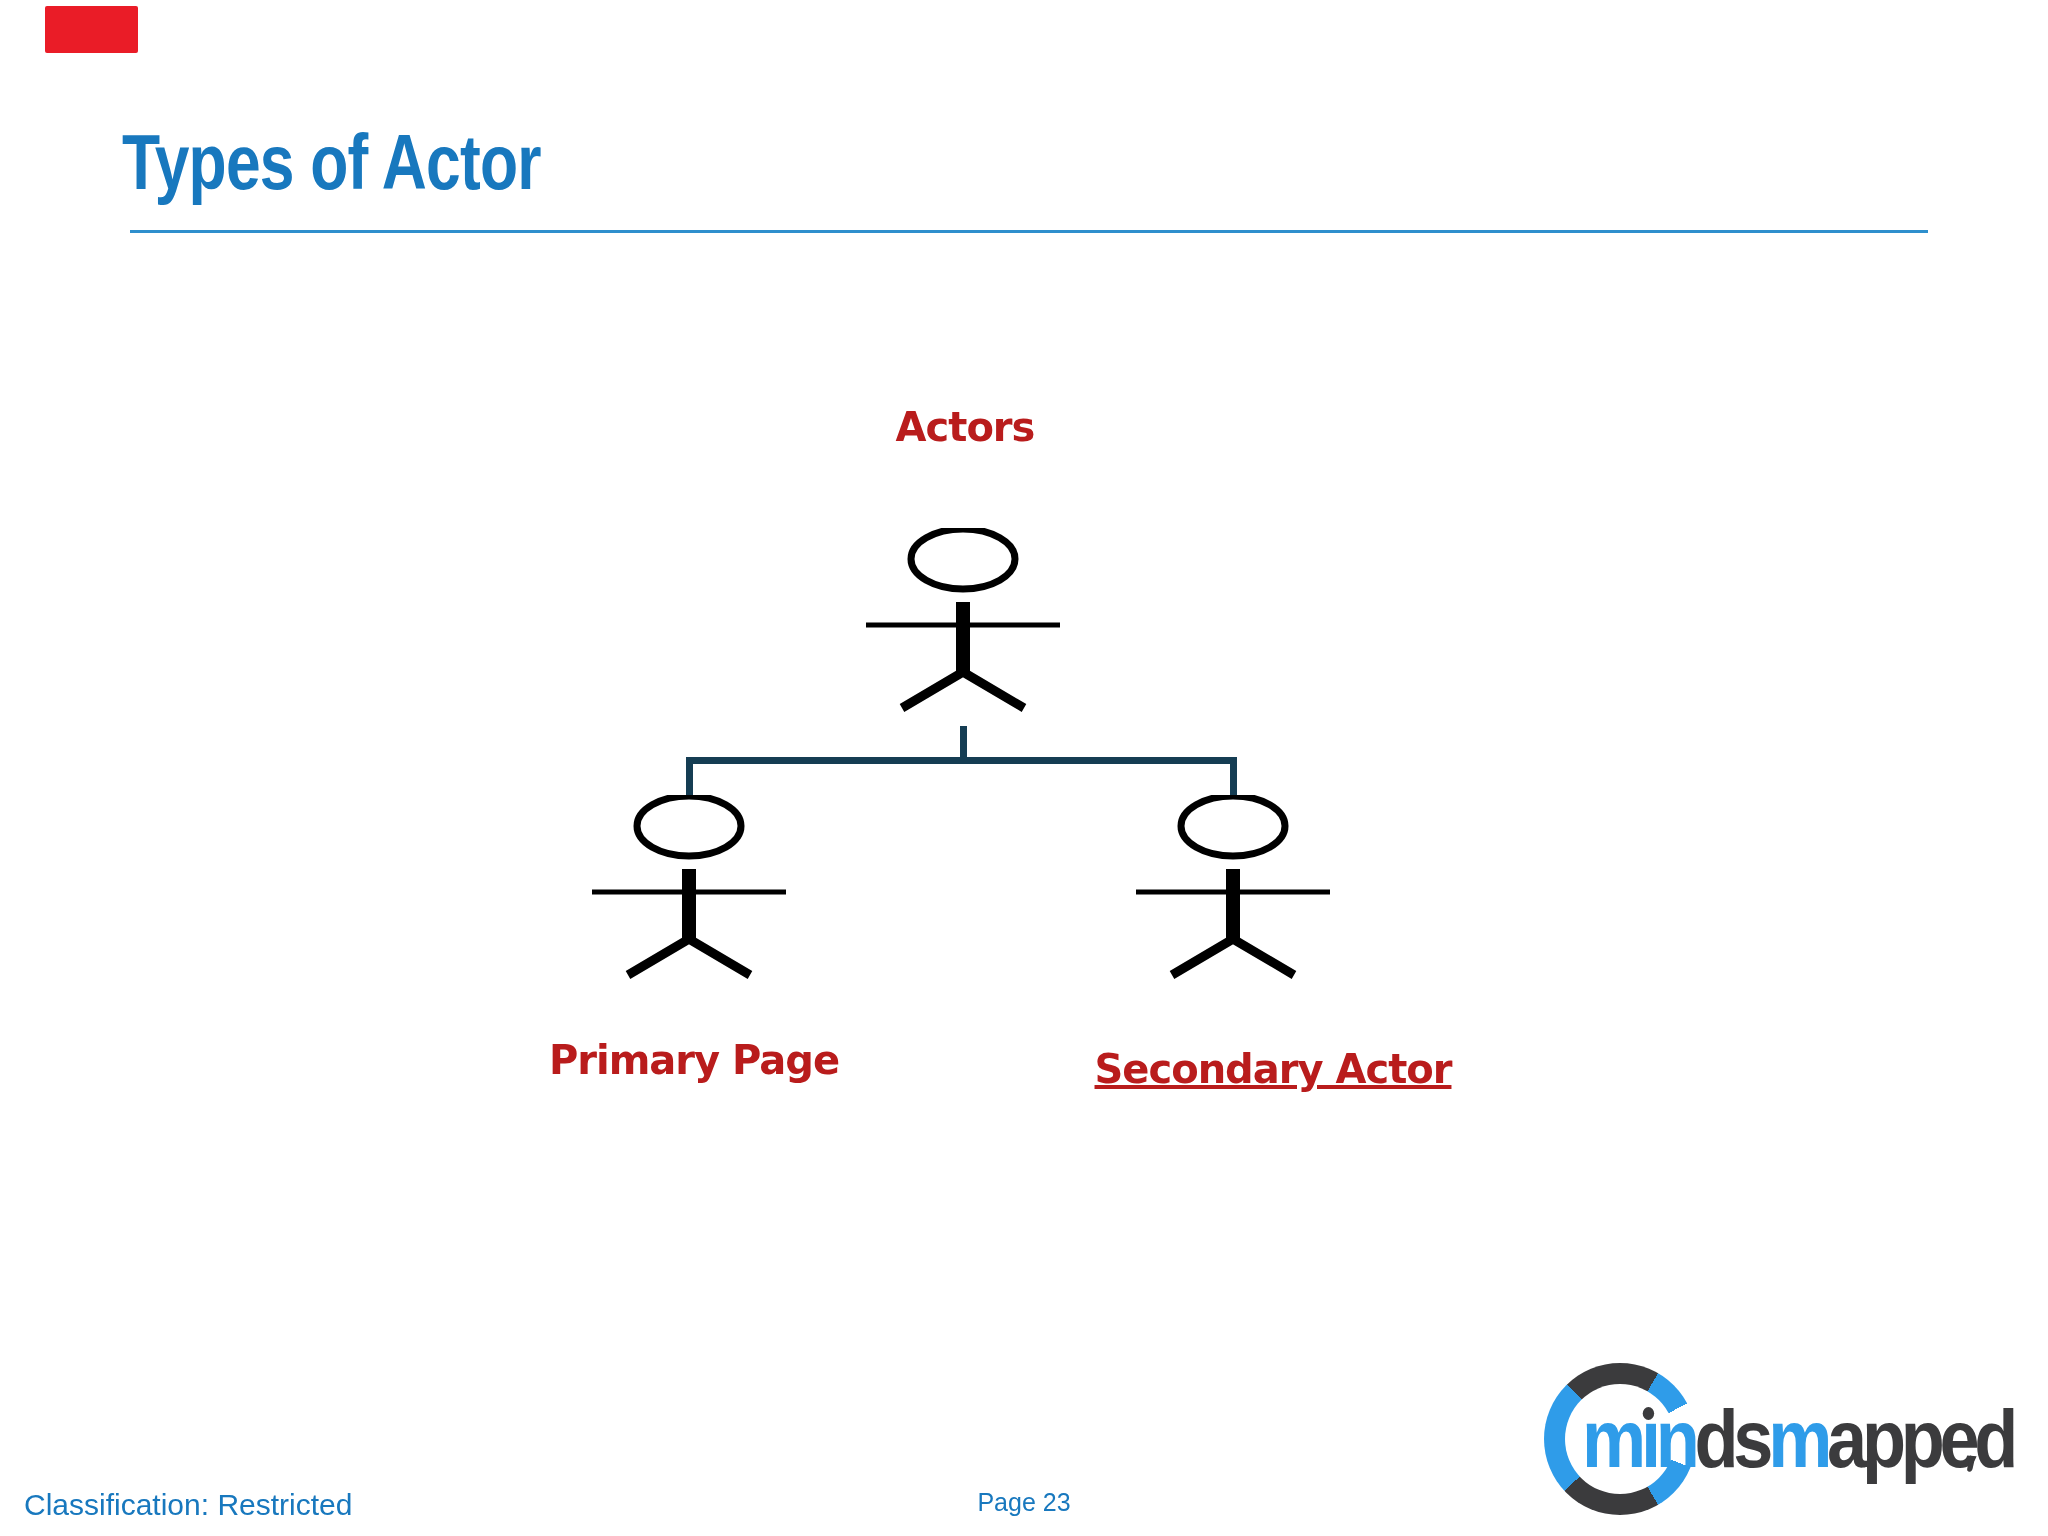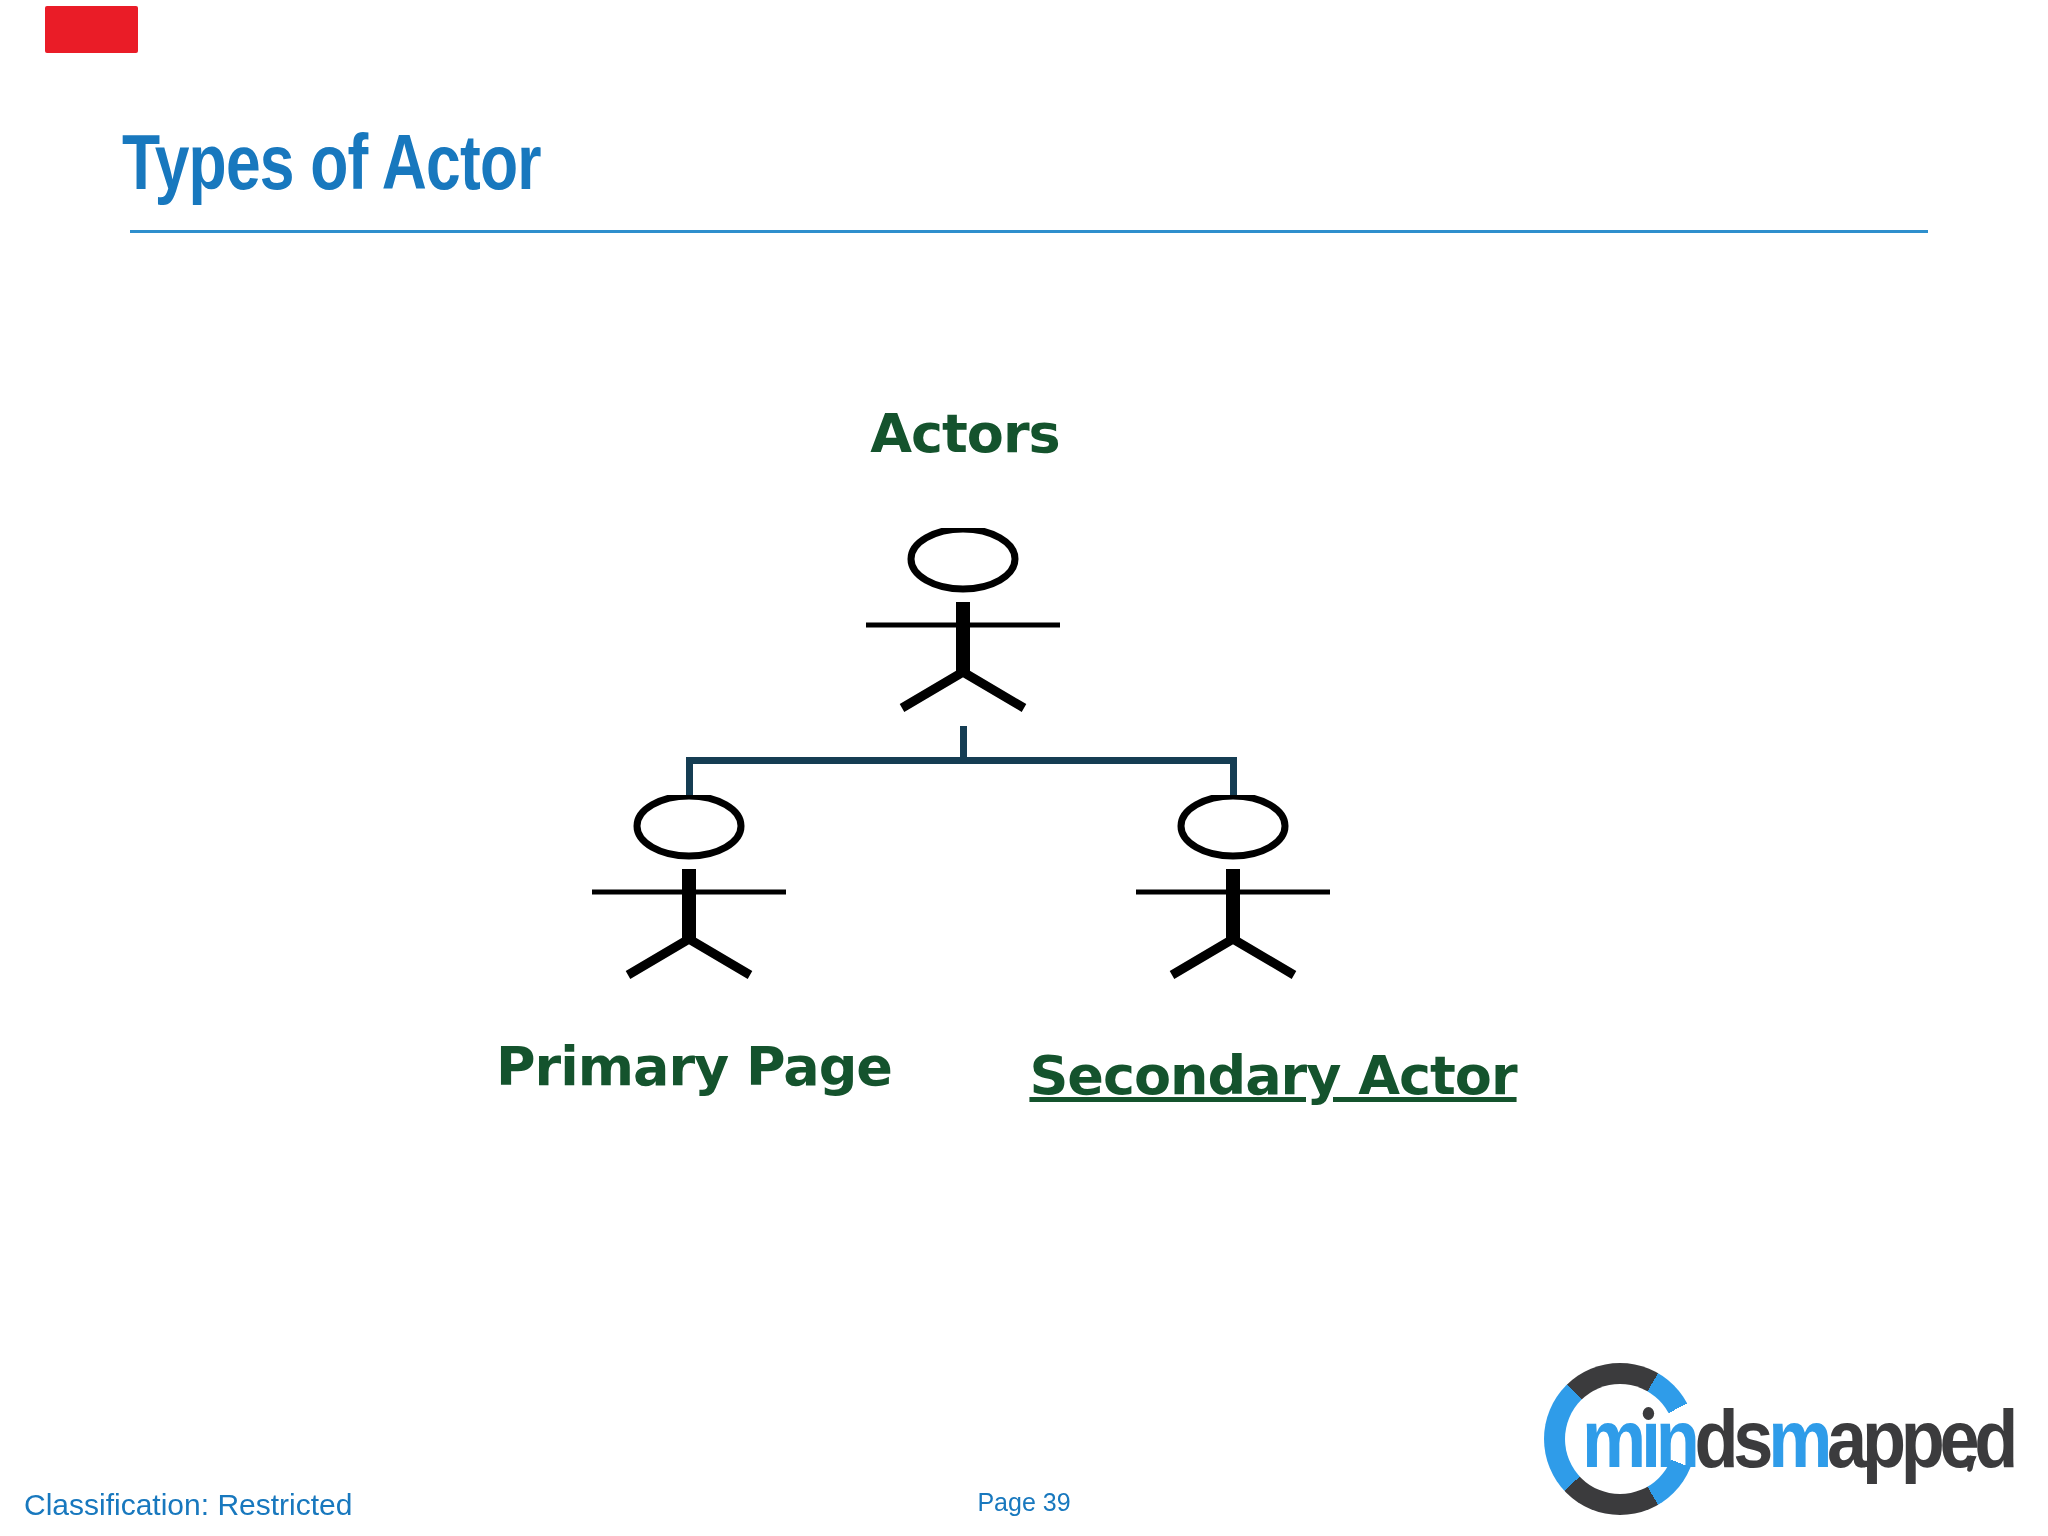--- a/index.html
+++ b/index.html
@@ -14,21 +14,21 @@
   
   .title{position:absolute;left:122px;top:122px;margin:0;
          font-size:78px;font-weight:bold;color:#1878be;line-height:1.05;
          letter-spacing:-1px;transform:scaleX(0.80);transform-origin:left top;
          white-space:nowrap;}
   .title-underline{position:absolute;left:130px;top:230px;width:1798px;height:3px;
                    background:#2e8fcd;}
 
   
   .node-label{position:absolute;font-family:"DejaVu Sans","Liberation Sans",sans-serif;
-              font-weight:bold;color:#14532d;font-size:54px;line-height:1;
+              font-weight:bold;color:#b91c1c;font-size:40px;line-height:1;
               letter-spacing:-1px;text-align:center;white-space:nowrap;}
   .lbl-root{left:765px;top:407px;width:400px;}
   .lbl-primary{left:394px;top:1040px;width:600px;}
   .lbl-secondary{left:973px;top:1049px;width:600px;text-decoration:underline;}
 
   
   .fig{position:absolute;width:220px;height:190px;}
   .fig-root{left:853px;top:528px;}
   .fig-left{left:579px;top:795px;}
   .fig-right{left:1123px;top:795px;}
@@ -112,15 +112,15 @@
     <div class="node-label lbl-primary">Primary Page</div>
     <div class="node-label lbl-secondary">Secondary Actor</div>
   </div>
 
   <div class="logo">
     <div class="logo-ring"></div>
     <div class="logo-text" id="logo-text"><span class="lg-letter blue">m</span><span class="lg-letter blue">ı<span class="dot"></span></span><span class="lg-letter blue">n</span><span class="lg-letter dark">d</span><span class="lg-letter dark">s</span><span class="lg-letter blue">m</span><span class="lg-letter dark">a</span><span class="lg-letter dark">p</span><span class="lg-letter dark">p</span><span class="lg-letter dark tail">e</span><span class="lg-letter dark">d</span></div>
   </div>
 
   <div class="footer-left">Classification: Restricted</div>
-  <div class="footer-center">Page 39</div>
+  <div class="footer-center">Page 23</div>
 
 </div>
 
 </body></html>

